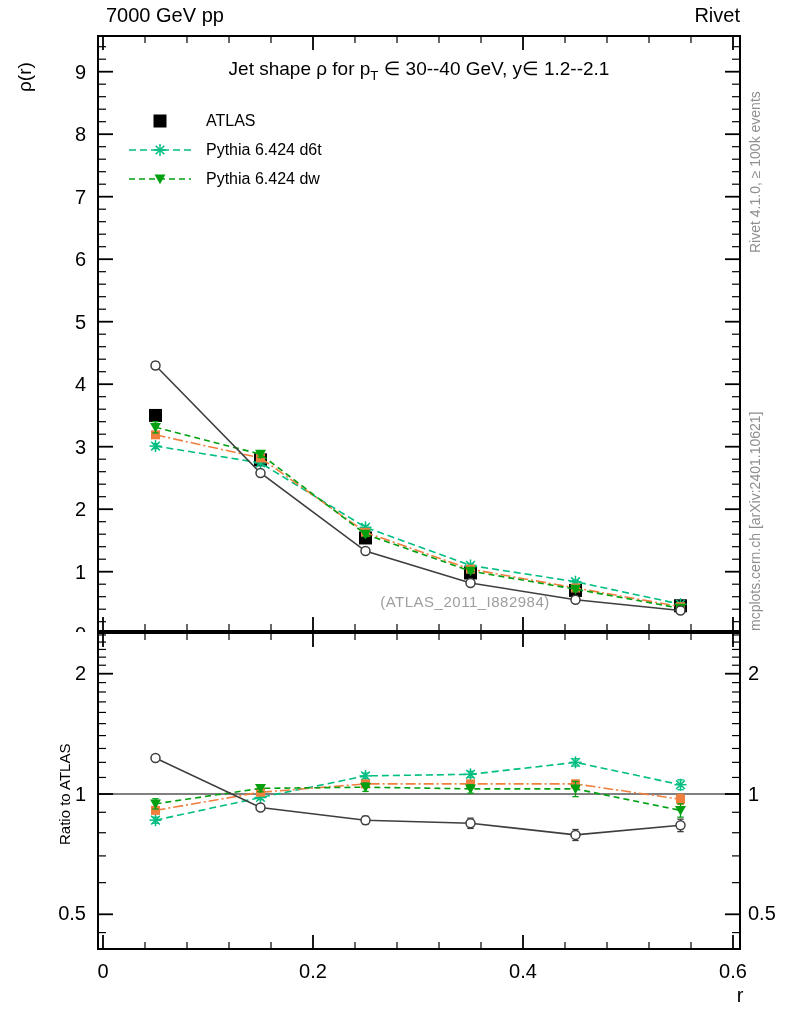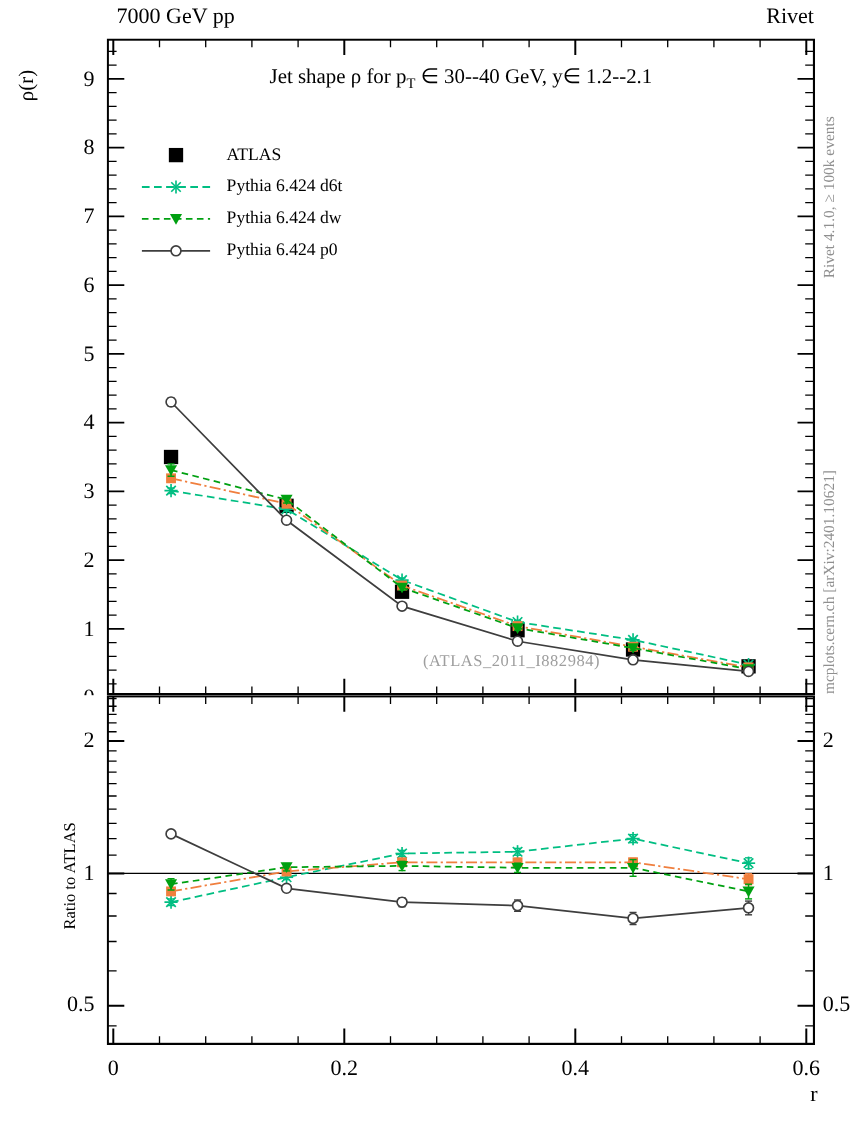--- a/index.html
+++ b/index.html
@@ -1,32 +1,32 @@
 <!DOCTYPE html>
 <html><head>
 <meta charset="utf-8">
 <style>
   html,body{margin:0;padding:0;background:#fff;}
   .fig{position:relative;width:786px;height:1024px;background:#fff;
-       font-family:Liberation Serif, serif;color:#000;overflow:hidden;}
+       font-family:Liberation Sans, sans-serif;color:#000;overflow:hidden;}
   .fig *{box-sizing:border-box;}
   .hdr{position:absolute;top:4px;font-size:20px;}
   .rot{position:absolute;transform-origin:0 0;transform:rotate(-90deg);white-space:nowrap;}
   .ylab-main{left:14px;top:92px;font-size:19px;}
   .ytick{position:absolute;left:34px;width:52px;height:22px;text-align:right;
          font-size:20px;line-height:22px;}
   .rtick-l{position:absolute;left:28px;width:58px;height:22px;text-align:right;
            font-size:20px;line-height:22px;}
   .rtick-r{position:absolute;left:748px;width:58px;height:22px;text-align:left;
            font-size:20px;line-height:22px;}
   .xtick{position:absolute;top:328px;font-size:20px;transform:translateX(-50%);}
   .plot-title{position:absolute;left:97px;top:57px;width:644px;text-align:center;
               font-size:19px;}
   .plot-title .sub{font-size:70%;vertical-align:-5px;}
-  .legend{position:absolute;left:128px;top:111px;margin-top:20px;}
+  .legend{position:absolute;left:128px;top:111px;}
   .legend-row{display:flex;align-items:center;height:20px;margin-bottom:9px;}
   .legend-sample{width:64px;height:20px;margin-right:14px;}
   .legend-label{font-size:16px;white-space:nowrap;}
   .watermark{position:absolute;left:97px;top:593px;width:736px;text-align:center;
              font-size:15px;color:#9e9e9e;letter-spacing:.5px;}
   .credit{color:#8f8f8f;font-size:14px;}
   .ratio-strip{position:absolute;left:0;top:632px;width:786px;height:392px;background:#fff;}
   .panel-svg{position:absolute;display:block;}
   .xlab{position:absolute;left:726px;top:352px;width:28px;text-align:center;font-size:20px;}
 </style>
@@ -344,27 +344,20 @@
         </svg>
       <span class="legend-label">Pythia 6.424 d6t</span>
     </div>
     <div class="legend-row">
       <svg class="legend-sample">
           <line x1="1" y1="10" x2="63" y2="10" stroke="#00a011" stroke-width="1.6" stroke-dasharray="6 4"></line>
           <path d="M26.5,5.6 L37.5,5.6 L32,15.225 Z" fill="#00a011"></path>
         </svg>
       <span class="legend-label">Pythia 6.424 dw</span>
     </div>
-    <div class="legend-row">
-      <svg class="legend-sample">
-          <line x1="1" y1="10" x2="63" y2="10" stroke="#3e3e3e" stroke-width="1.6"></line>
-          <circle cx="32" cy="10" r="4.5" fill="#fff" stroke="#3e3e3e" stroke-width="1.5"></circle>
-        </svg>
-      <span class="legend-label">Pythia 6.424 p0</span>
-    </div>
   </div>
 
   <span class="rot credit" style="left:747px;top:253px;">Rivet 4.1.0, ≥ 100k events</span>
   <span class="rot credit" style="left:747px;top:631px;">mcplots.cern.ch [arXiv:2401.10621]</span>
 
   <div class="ratio-strip">
 
     <span class="rot credit" style="color:#000;font-size:15px;left:56px;top:213px;">Ratio to ATLAS</span>
 
     <span class="rtick-l" style="top:30px;">2</span>

